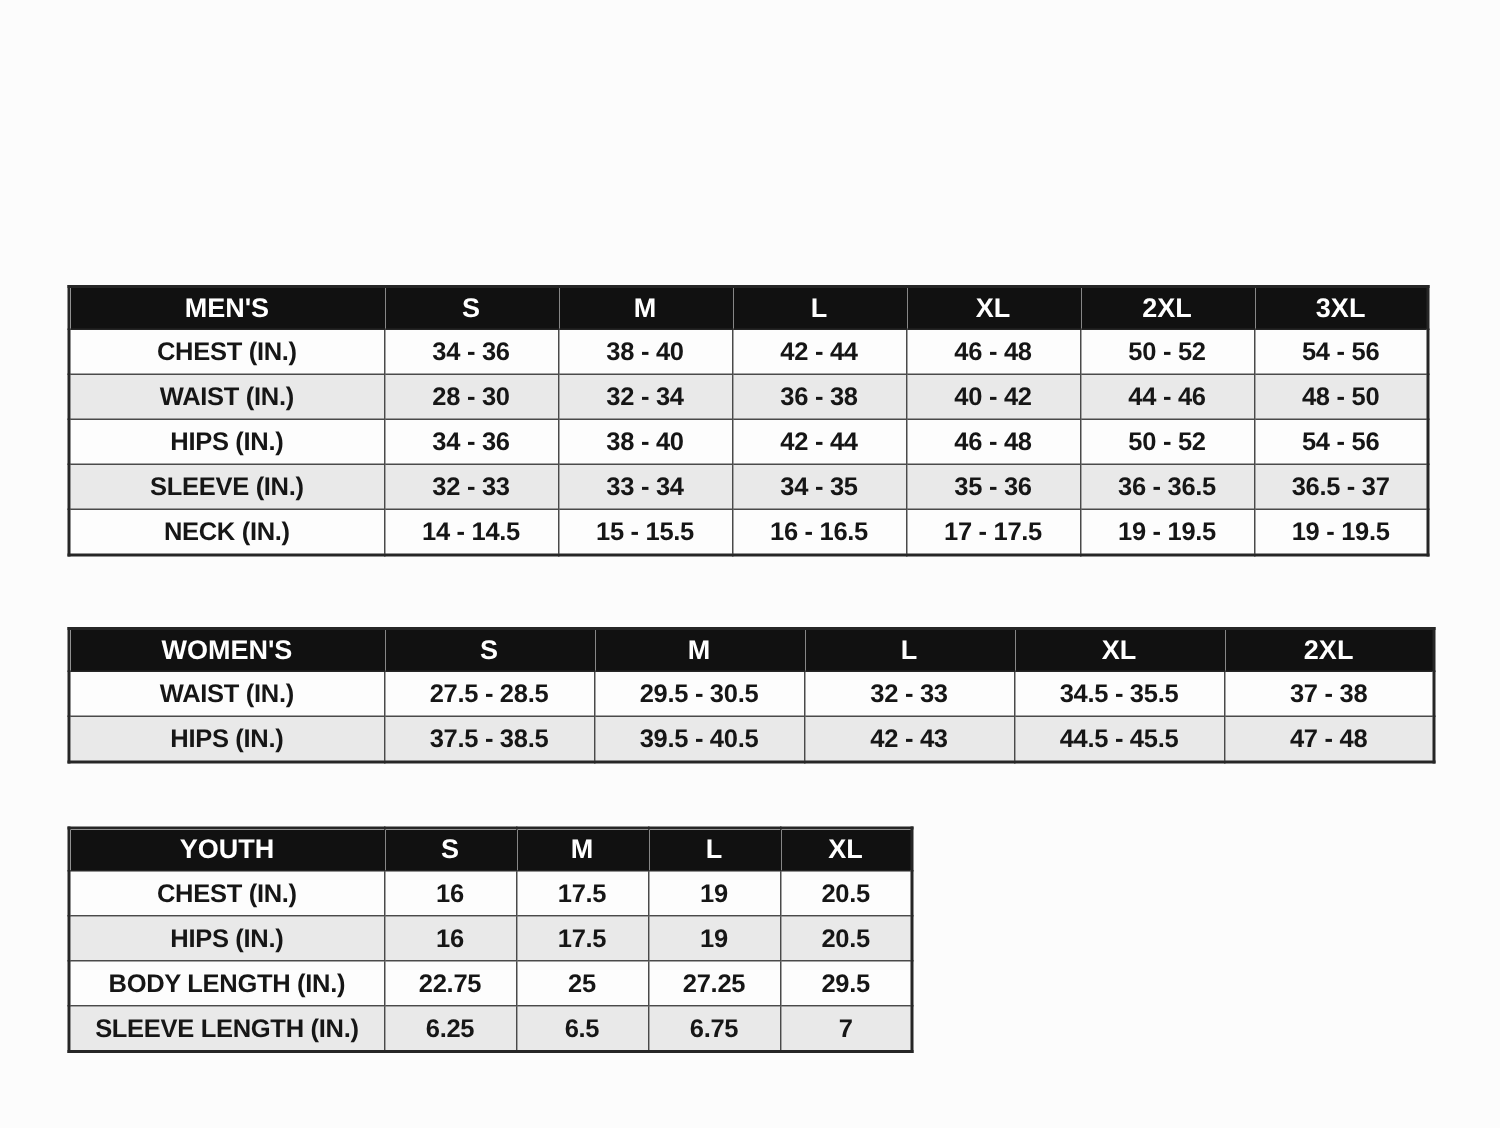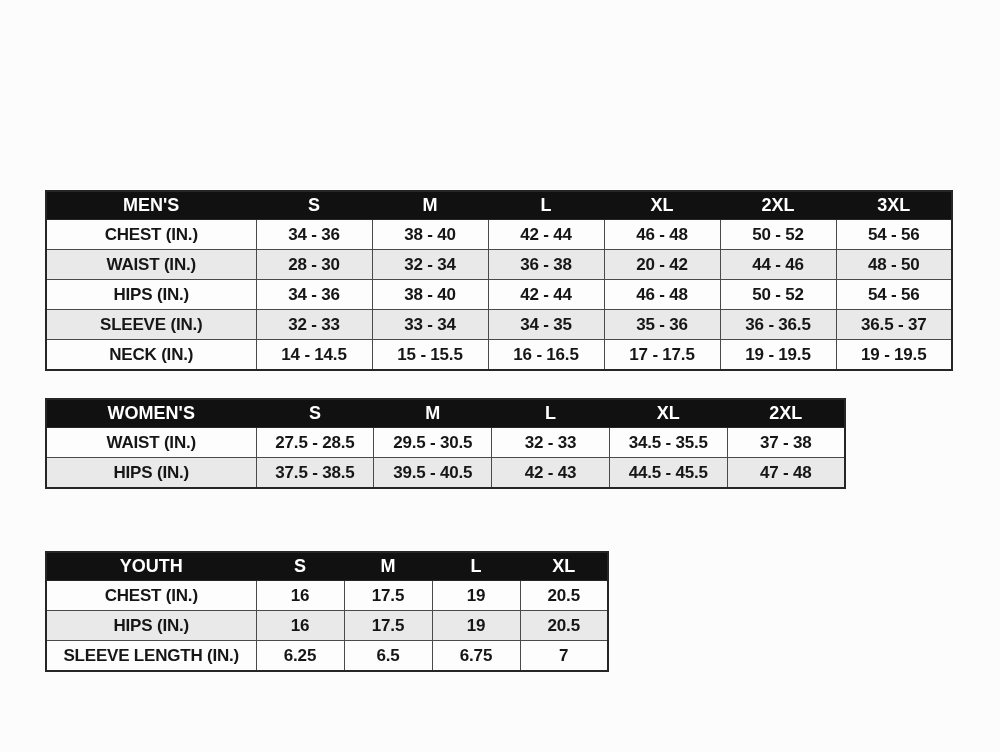--- a/index.html
+++ b/index.html
@@ -38,21 +38,21 @@
   .size-table thead th {
     background:var(--header-bg,#111111);
     color:var(--header-text,#ffffff);
     border-color:var(--header-bg,#111111);
     border-bottom-color:var(--outer-border,#262626);
     font-size:18px; height:27px; letter-spacing:0;
   }
   .size-table tbody tr:nth-child(odd)  { background:var(--row-white,#fdfdfd); }
   .size-table tbody tr:nth-child(even) { background:var(--row-gray,#e9e9e9); }
   #table-mens   { left:45px; top:190px; width:908px; }
-  #table-womens { left:45px; top:398px; width:801px; }
+  #table-womens { left:45px; top:418px; width:912px; }
   #table-youth  { left:45px; top:551px; width:564px; }
 </style>
 </head>
 <body>
 
 <div class="canvas">
 
   <div id="table-mens" class="size-table">
       <table>
         <colgroup>
@@ -83,21 +83,21 @@
             <td>42 - 44</td>
             <td>46 - 48</td>
             <td>50 - 52</td>
             <td>54 - 56</td>
           </tr>
           <tr>
             <th>WAIST (IN.)</th>
             <td>28 - 30</td>
             <td>32 - 34</td>
             <td>36 - 38</td>
-            <td>20 - 42</td>
+            <td>40 - 42</td>
             <td>44 - 46</td>
             <td>48 - 50</td>
           </tr>
           <tr>
             <th>HIPS (IN.)</th>
             <td>34 - 36</td>
             <td>38 - 40</td>
             <td>42 - 44</td>
             <td>46 - 48</td>
             <td>50 - 52</td>
@@ -191,20 +191,27 @@
             <td>20.5</td>
           </tr>
           <tr>
             <th>HIPS (IN.)</th>
             <td>16</td>
             <td>17.5</td>
             <td>19</td>
             <td>20.5</td>
           </tr>
           <tr>
+            <th>BODY LENGTH (IN.)</th>
+            <td>22.75</td>
+            <td>25</td>
+            <td>27.25</td>
+            <td>29.5</td>
+          </tr>
+          <tr>
             <th>SLEEVE LENGTH (IN.)</th>
             <td>6.25</td>
             <td>6.5</td>
             <td>6.75</td>
             <td>7</td>
           </tr>
         </tbody>
       </table>
     </div>
 </div>

